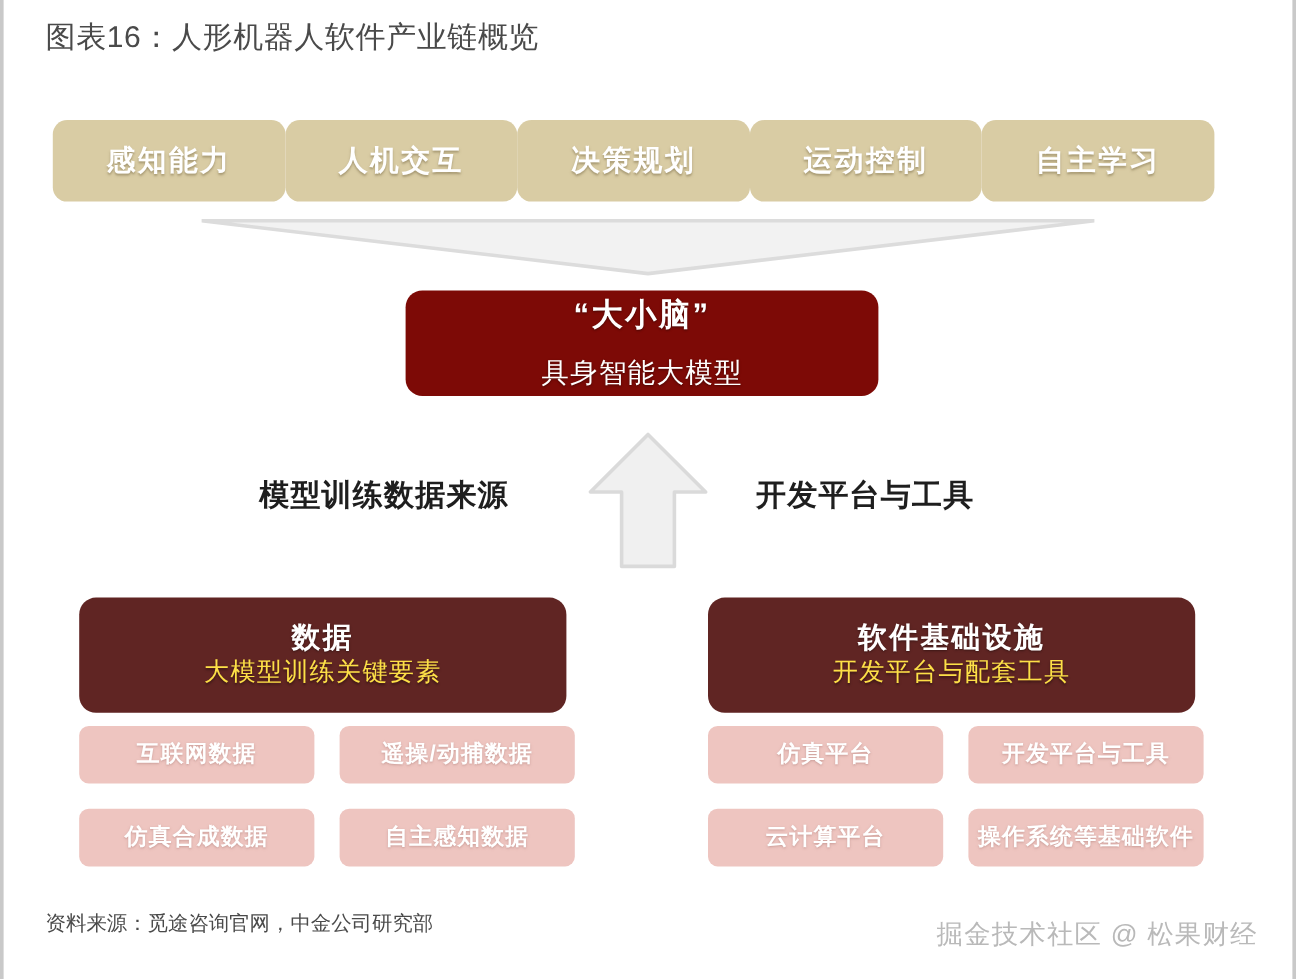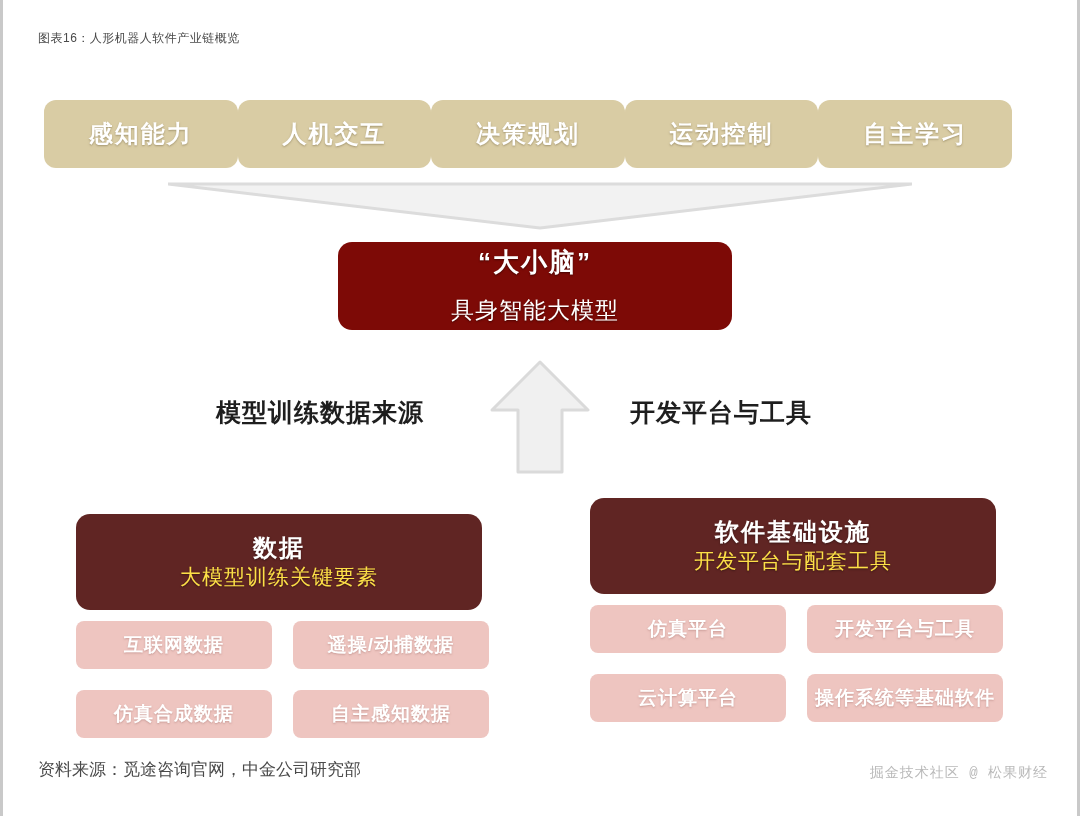--- a/index.html
+++ b/index.html
@@ -27,22 +27,22 @@
     height: 816px;
     background: #c9c9c9;
   }
   .edge-left  { left: 0; }
   .edge-right { right: 0; }
 
   
   .fig-title {
     position: absolute;
     left: 38px;
-    top: 30px;
-    font-size: 12px;
+    top: 14px;
+    font-size: 25px;
     color: #4a4a4a;
     letter-spacing: 0.5px;
     white-space: nowrap;
   }
 
   
   .cap-row {
     position: absolute;
     left: 44px;
     top: 100px;
@@ -128,21 +128,21 @@
   }
   .branch-label.left  { left: 216px; }
   .branch-label.right { left: 630px; }
 
   
   .pillar {
     position: absolute;
     top: 498px;
     width: 406px;
   }
-  .pillar.left  { left: 76px; margin-top: 16px; }
+  .pillar.left  { left: 66px; }
   .pillar.right { left: 590px; }
 
   .pillar-head {
     width: 100%;
     height: 96px;
     background: #602523;
     border-radius: 14px;
     display: flex;
     flex-direction: column;
     align-items: center;
@@ -197,25 +197,24 @@
     left: 38px;
     top: 758px;
     font-size: 17px;
     color: #4a4a4a;
     white-space: nowrap;
   }
   .watermark {
     position: absolute;
     right: 32px;
     top: 764px;
-    font-size: 14px;
+    font-size: 22px;
     color: #b9b9b9;
     white-space: nowrap;
     letter-spacing: 1px;
-    font-family: Liberation Mono, monospace;
   }
 </style>
 </head>
 <body>
 
 <div id="page">
 
   <div class="edge-left"></div>
   <div class="edge-right"></div>
 

